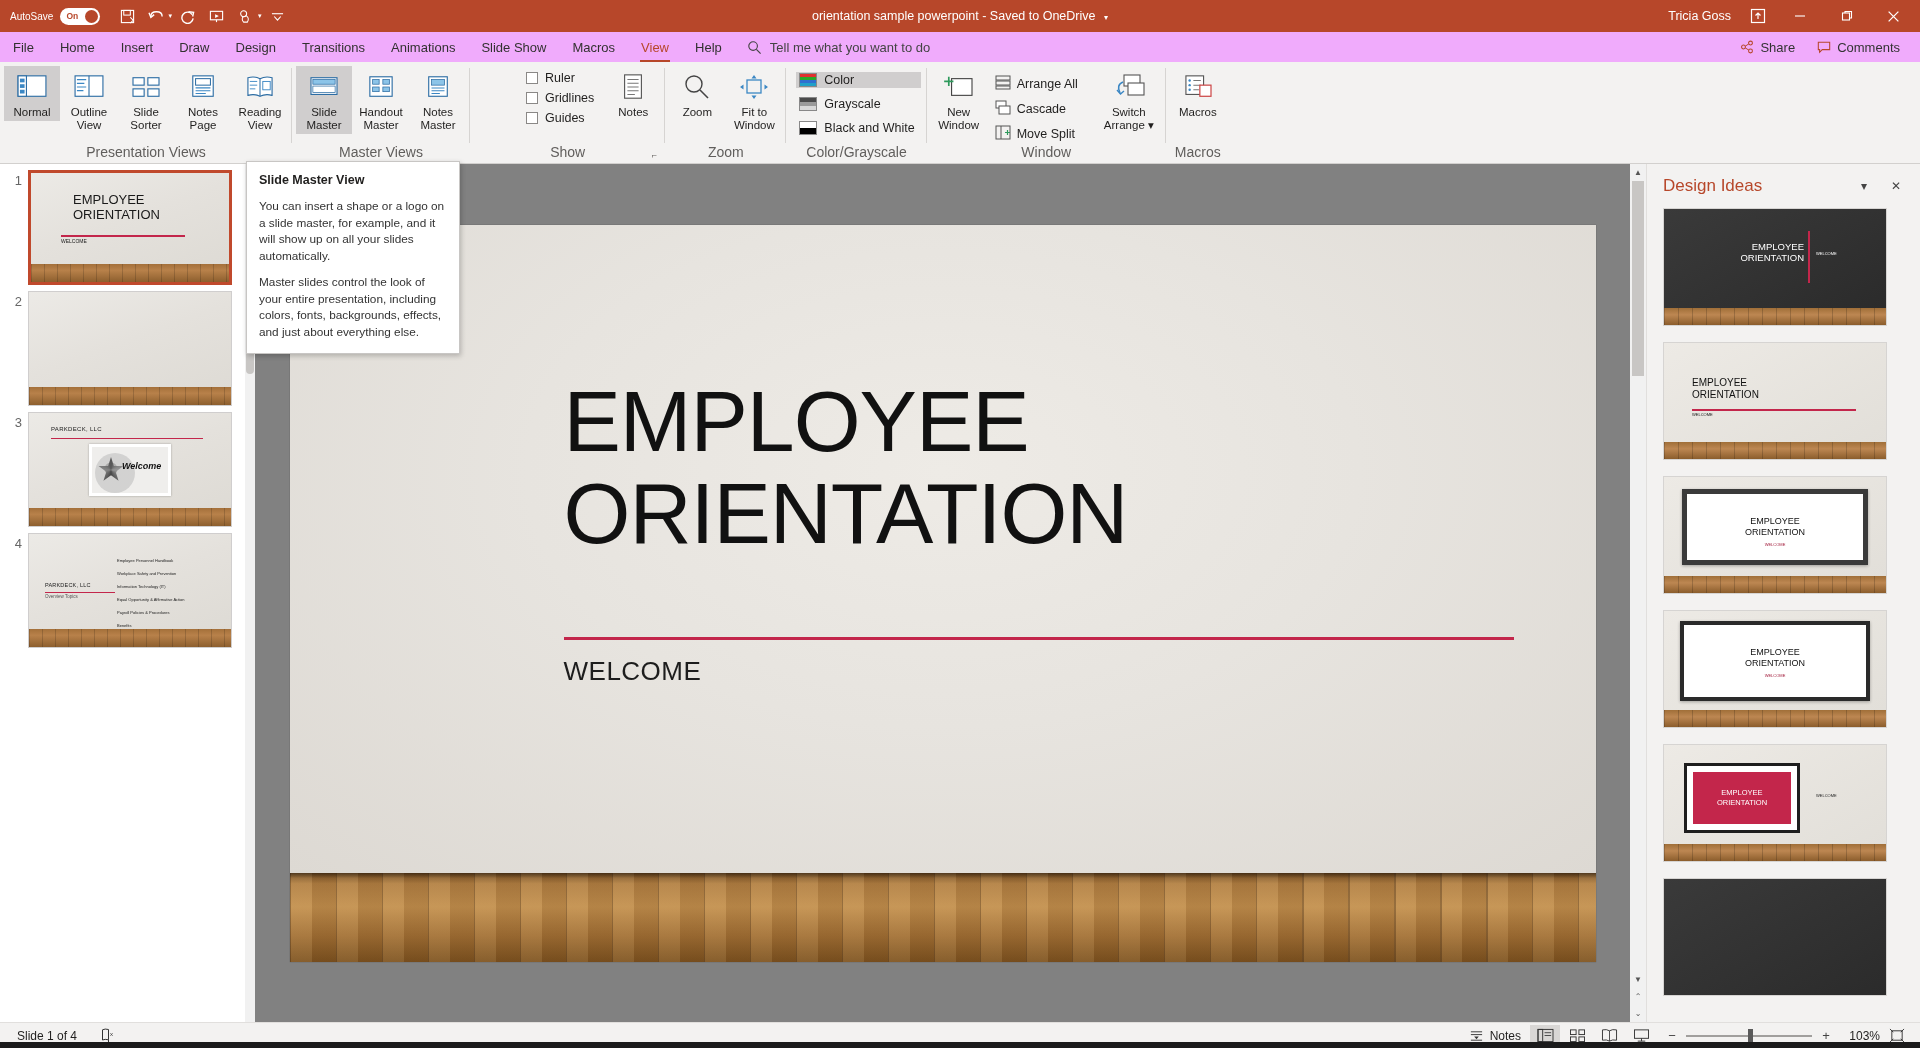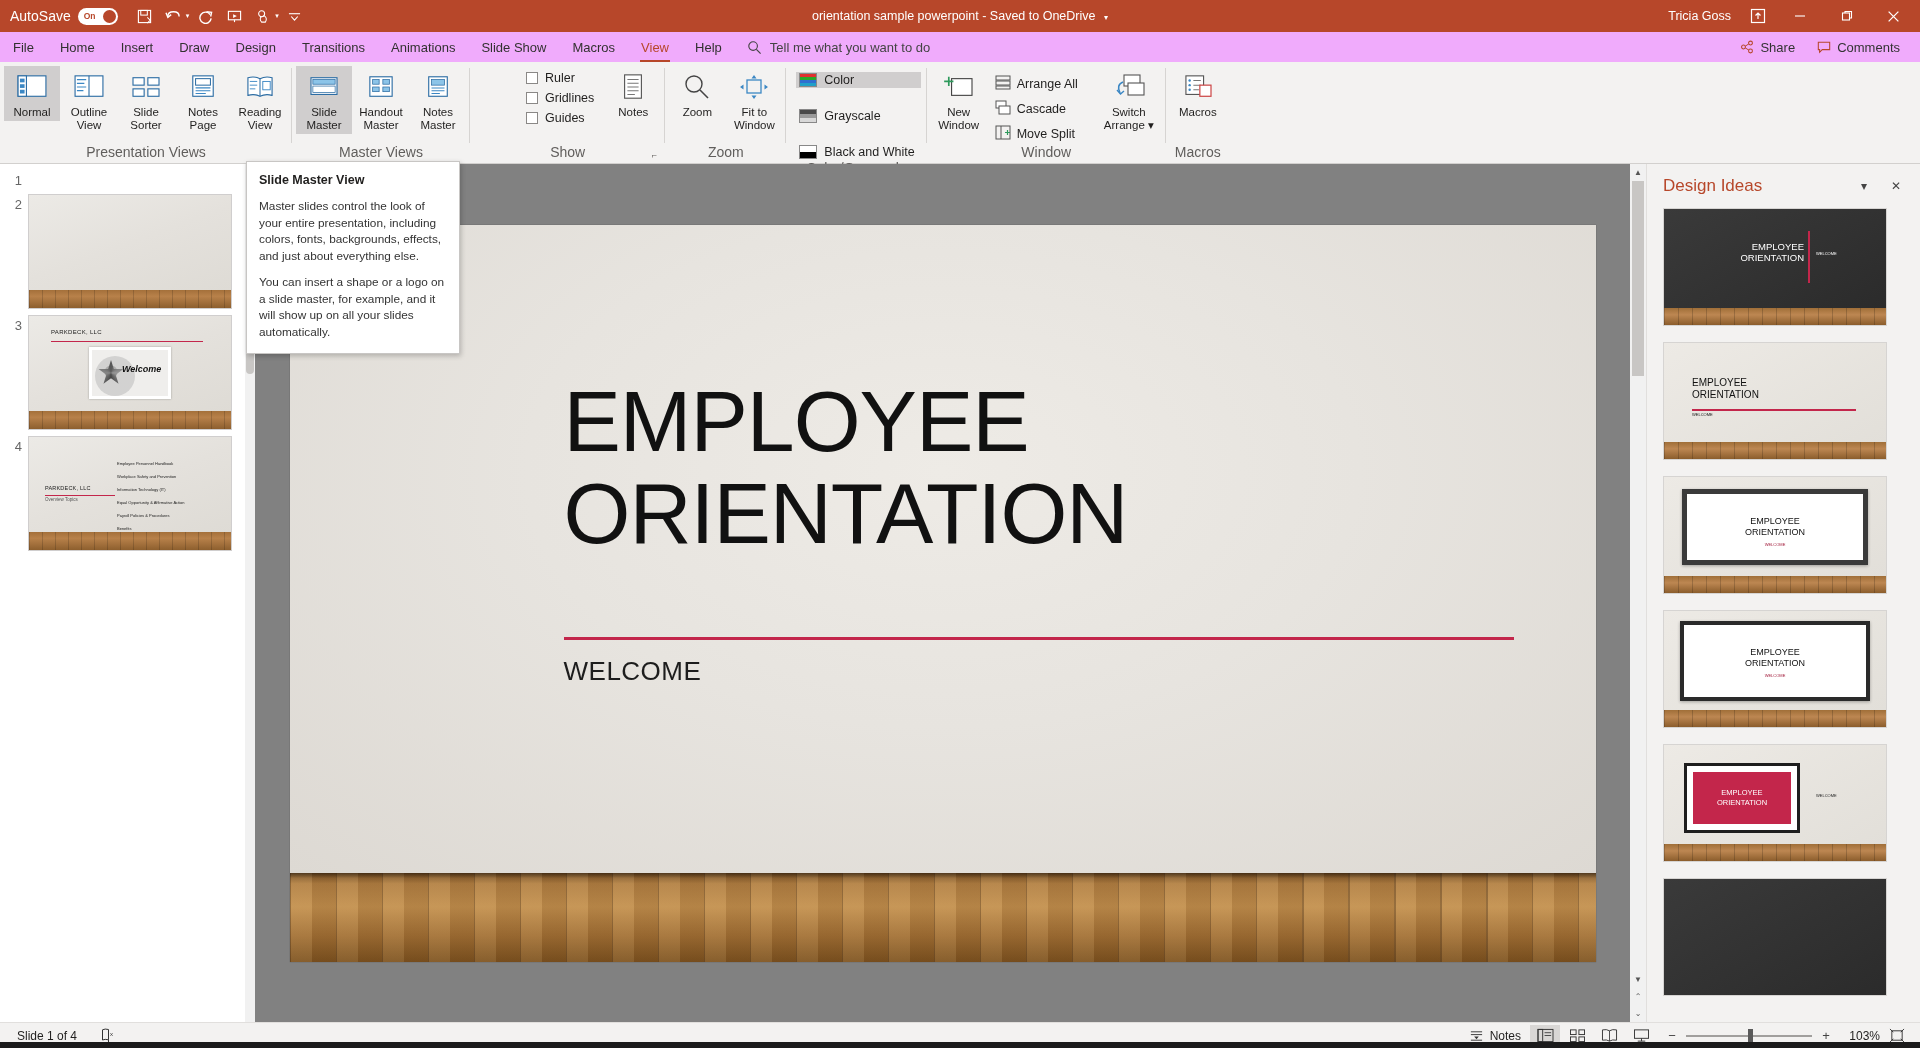--- a/index.html
+++ b/index.html
@@ -9,21 +9,21 @@
     background: #f3f2f1; overflow: hidden;
   }
   body { position: relative; }
 
   
   .titlebar {
     height: 32px; background: #b7472a; display: flex; align-items: center;
     color: #fff; font-size: 12px; position: relative;
   }
   .autosave-wrap { display: flex; align-items: center; padding-left: 10px; gap: 7px; }
-  .autosave-label { font-size: 14px; }
+  .autosave-label { font-size: 10px; }
   .toggle {
     width: 40px; height: 17px; border-radius: 9px; background: #fff;
     position: relative; display: flex; align-items: center;
   }
   .toggle .knob {
     position: absolute; right: 2px; width: 13px; height: 13px;
     border-radius: 50%; background: #b7472a;
   }
   .toggle .ontxt {
     position: absolute; left: 6px; font-size: 8.5px; color: #b7472a; font-weight: bold;
@@ -88,21 +88,21 @@
   }
   .bigbtn.selected { background: #d0cece; }
   .bigbtn .ic { height: 34px; display: flex; align-items: center; justify-content: center; margin-bottom: 2px; }
   .chkcol { display: flex; flex-direction: column; padding: 5px 4px 0 8px; gap: 6px; }
   .chkrow { display: flex; align-items: center; gap: 7px; font-size: 12.5px; color: #201f1e; padding-left: 44px; }
   .chkbox {
     width: 12px; height: 12px; border: 1px solid #8a8886; background: #fff; flex: none;
   }
   .colrow { display: flex; align-items: center; gap: 7px; font-size: 12.5px; color: #201f1e; padding: 1px 6px 1px 3px; }
   .colrow.selected { background: #d0cece; }
-  .colcol { display: flex; flex-direction: column; padding: 6px 2px 0 6px; gap: 20px; }
+  .colcol { display: flex; flex-direction: column; padding: 6px 2px 0 6px; gap: 8px; }
   .swatch { width: 18px; height: 14px; flex: none; border: 1px solid #888; }
   .sw-color { background: linear-gradient(to bottom, #e03030 0 25%, #2aa82a 25% 50%, #2e6fd0 50% 75%, #20a0c8 75% 100%); }
   .sw-gray { background: linear-gradient(to bottom, #4a4a4a 0 33%, #9a9a9a 33% 66%, #d8d8d8 66% 100%); }
   .sw-bw { background: linear-gradient(to bottom, #ffffff 0 50%, #000000 50% 100%); }
   .smallcol { display: flex; flex-direction: column; padding: 8px 2px 0 4px; gap: 5px; }
   .smallbtn { display: flex; align-items: center; gap: 6px; font-size: 12.5px; color: #201f1e; padding: 1px 7px 1px 3px; }
   .dialog-launcher {
     position: absolute; right: 5px; bottom: 2px; width: 12px; height: 12px;
     font-size: 9px; color: #605e5c; display: flex; align-items: center; justify-content: center;
   }
@@ -640,30 +640,39 @@
         </span>
         <span>Macros</span>
       </div>
     </div>
     <div class="rgroup-label">Macros</div>
   </div>
 </div>
 
 <div class="tooltip">
   <h4>Slide Master View</h4>
+  <p>You can insert a shape or a logo on a slide master, for example, and it will show up on all your slides automatically.</p>
   <p>Master slides control the look of your entire presentation, including colors, fonts, backgrounds, effects, and just about everything else.</p>
-  <p>You can insert a shape or a logo on a slide master, for example, and it will show up on all your slides automatically.</p>
 </div>
 
 <div class="workspace">
 
   <div class="thumbpane">
 
     <div class="thumb-item selected">
       <div class="thumb-num">1</div>
+      <div class="thumb-frame">
+        <div class="thumb-wall"></div>
+        <div class="tt" style="left:42px;top:20px;font-size:13px;line-height:1.12;">
+          <span>EMPLOYEE ORIENTATION</span>
+        </div>
+        <div style="position:absolute;left:30px;top:62px;width:124px;height:1.5px;background:#c3264b;"></div>
+        <div class="tt" style="left:30px;top:65px;font-size:5px;">WELCOME</div>
+        <div class="thumb-floor"></div>
+      </div>
     </div>
 
     <div class="thumb-item">
       <div class="thumb-num">2</div>
       <div class="thumb-frame">
         <div class="thumb-wall"></div>
         <div class="thumb-floor"></div>
       </div>
     </div>
 

